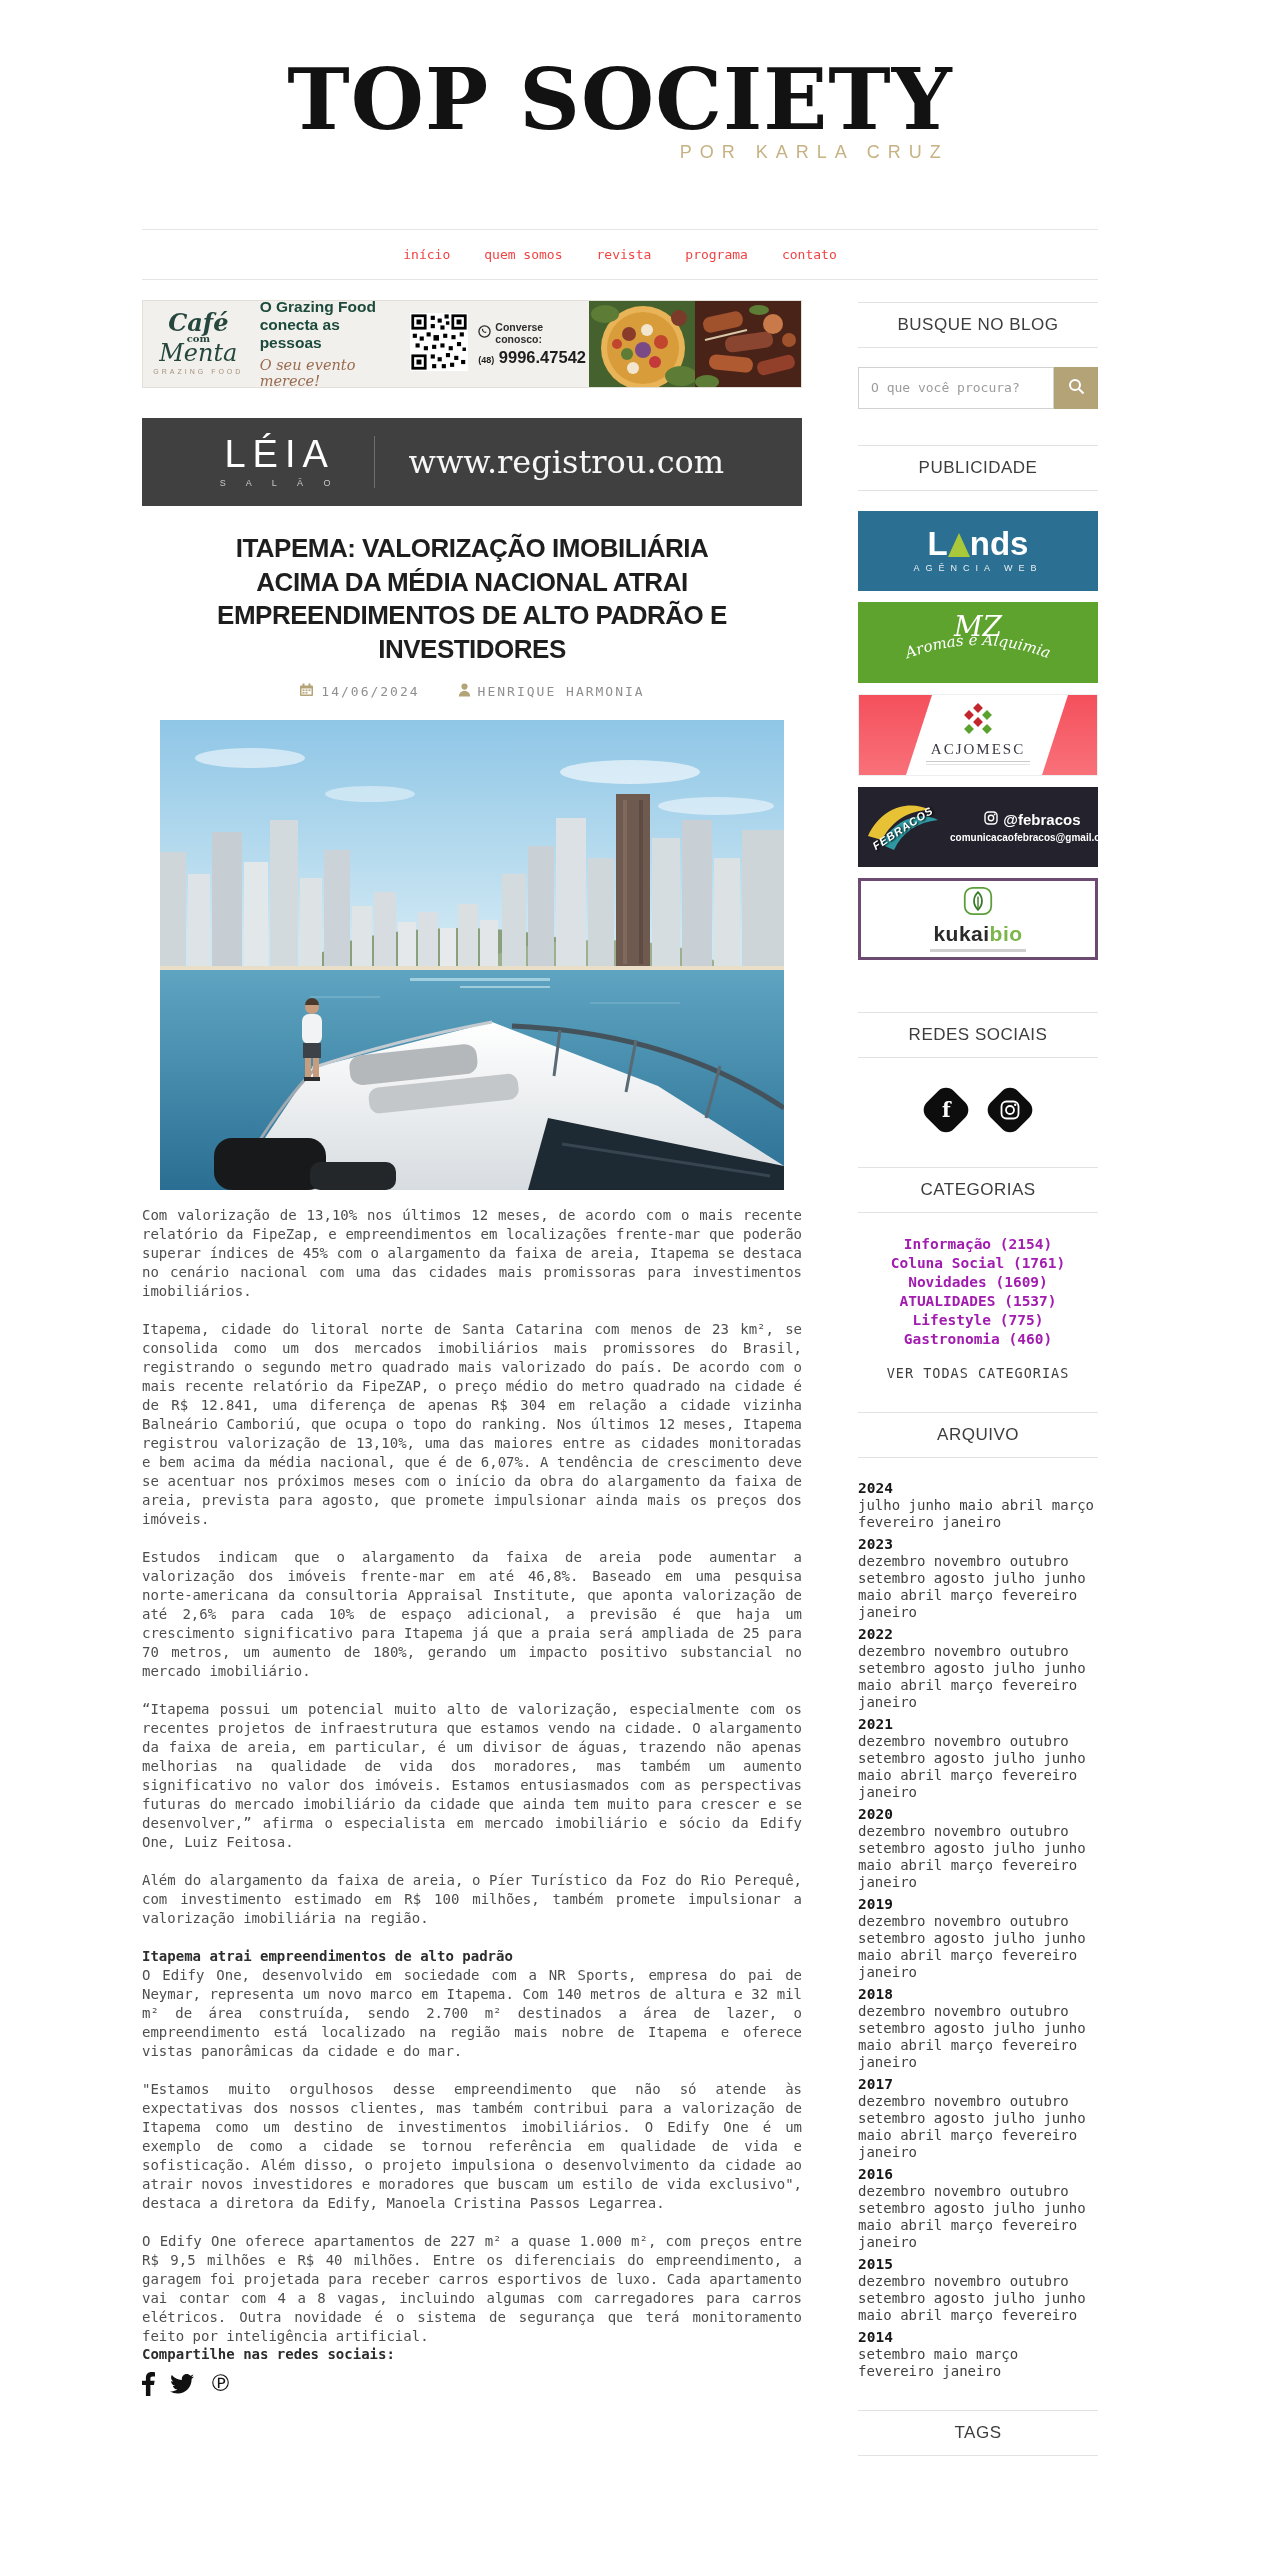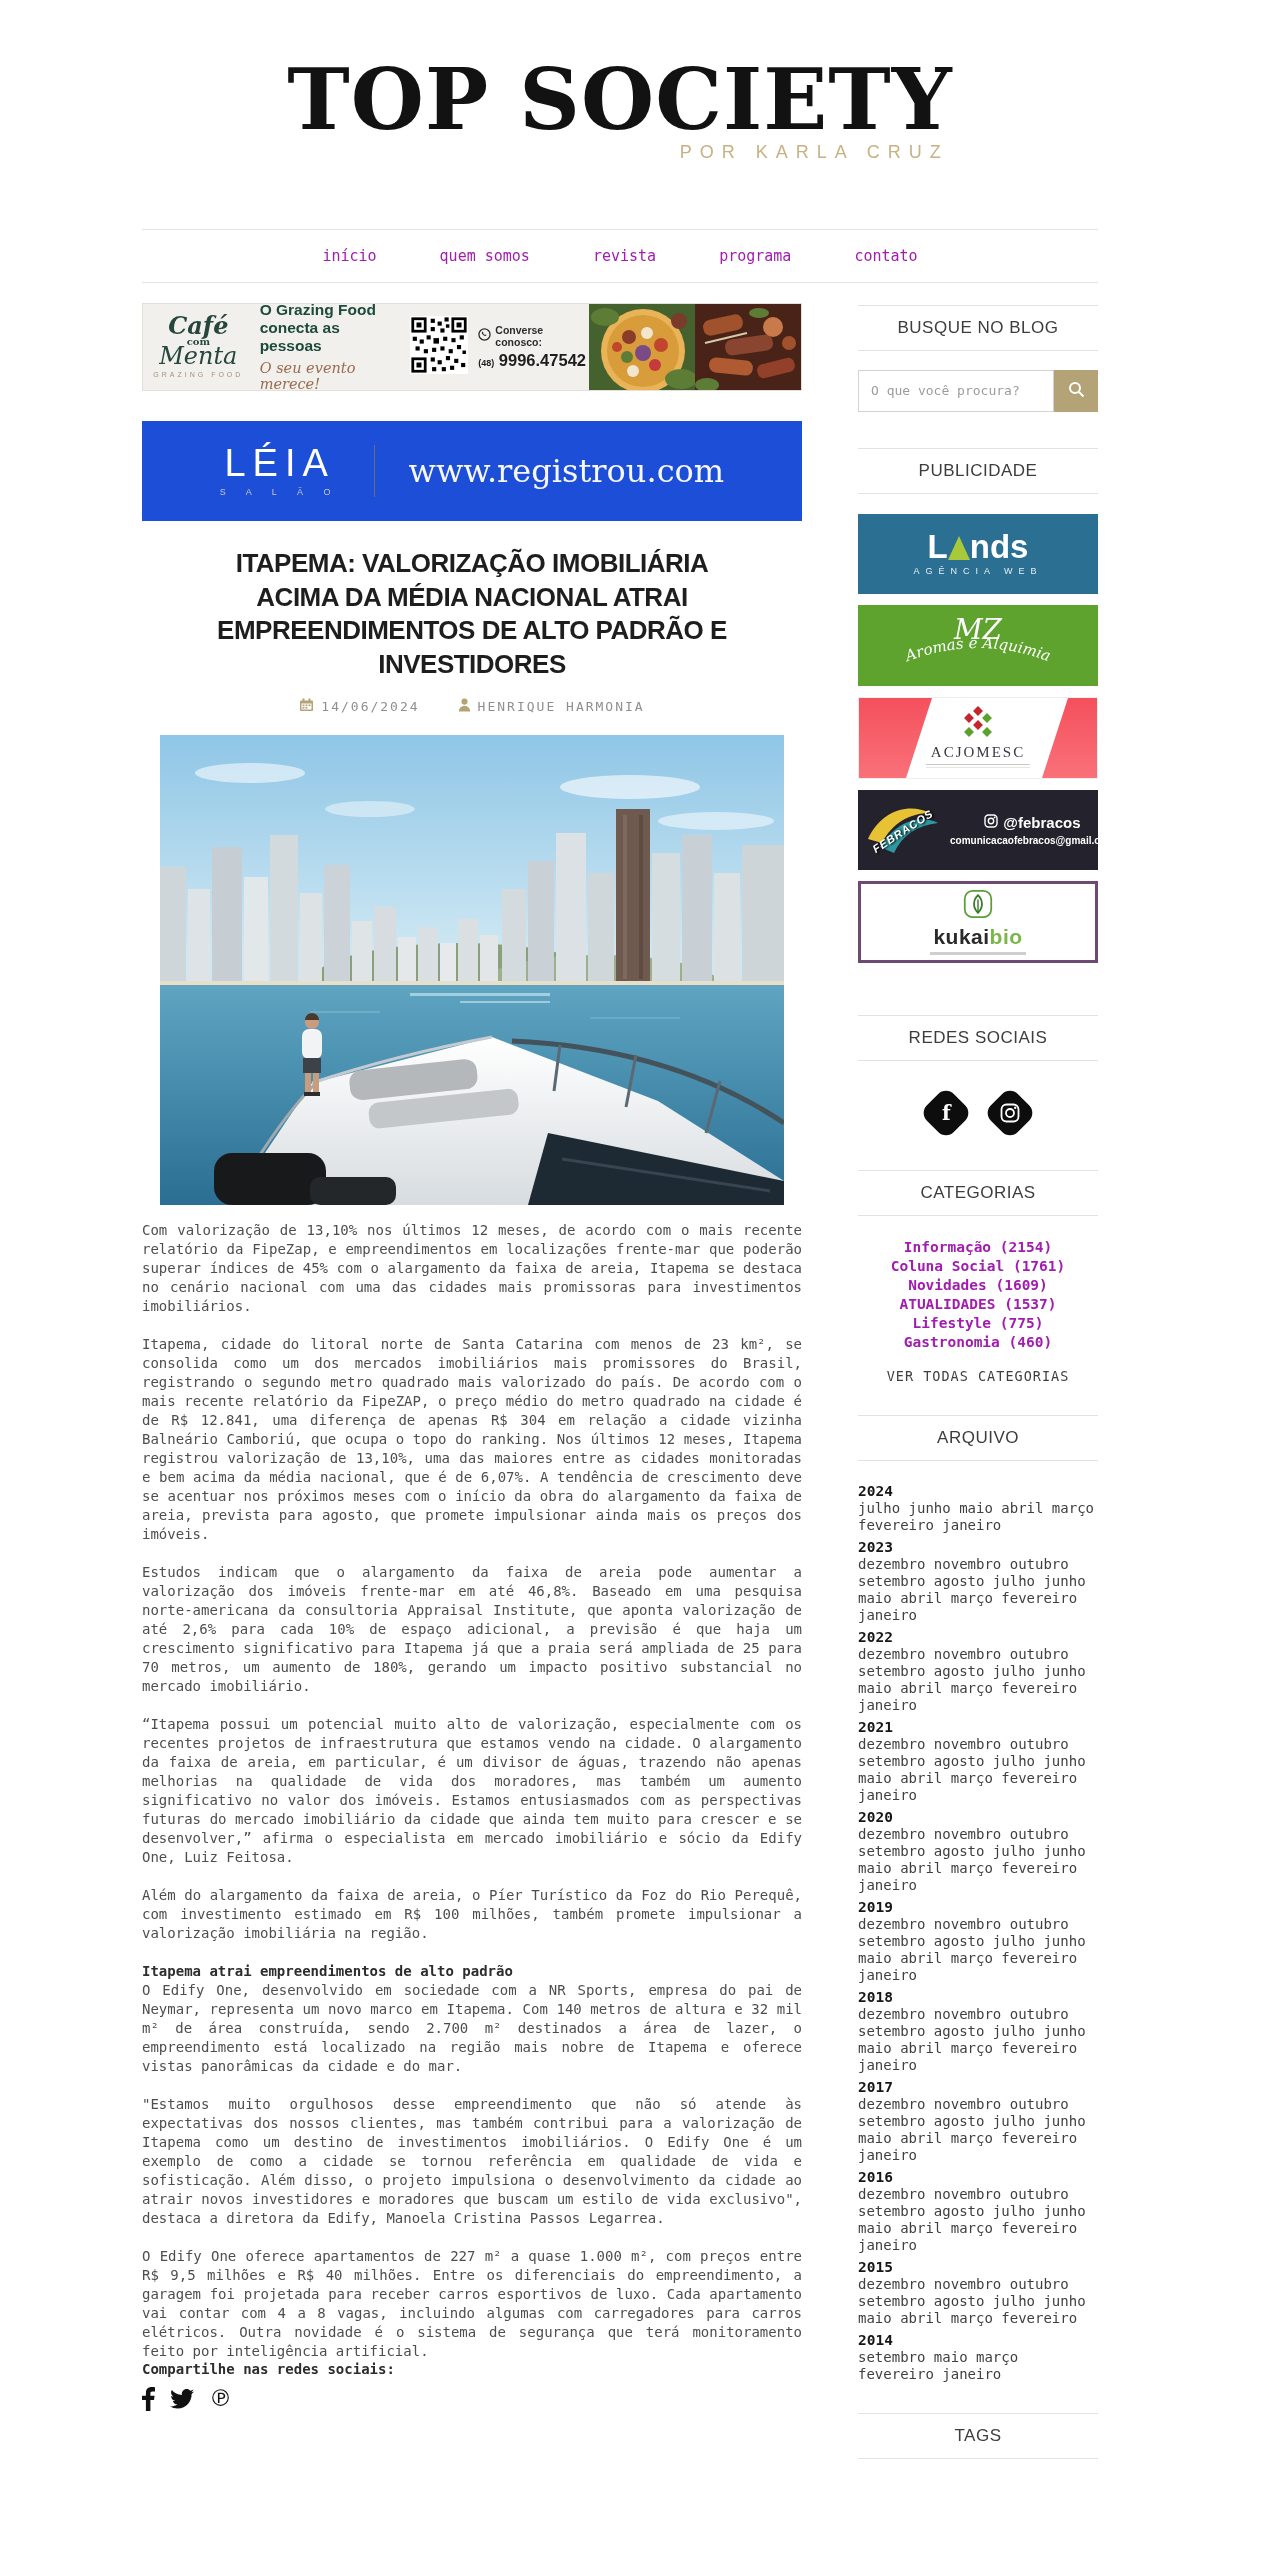--- a/index.html
+++ b/index.html
@@ -11,22 +11,22 @@
 
   
   .masthead { text-align:center; padding-top:55px; }
   .logo-wrap { display:inline-block; text-align:right; }
   .logo { font-family:"DejaVu Serif", serif; font-weight:bold; font-size:84px; line-height:1.08;
           letter-spacing:1px; color:#121212; white-space:nowrap; }
   .logo-tagline { font-size:18px; letter-spacing:8px; color:#c6b283; margin-top:-4px; padding-right:4px; }
 
   
   .topnav { margin-top:66px; border-top:1px solid #e4e4e4; border-bottom:1px solid #e4e4e4; }
-  .nav-list { list-style:none; display:flex; justify-content:center; gap:63px; padding:17px 0;
-              font-family:"DejaVu Sans Mono", monospace; font-size:15px; color:#a21caf; }
+  .nav-list { list-style:none; display:flex; justify-content:center; gap:34px; padding:17px 0;
+              font-family:"DejaVu Sans Mono", monospace; font-size:13px; color:#ef4444; }
   .nav-list li { cursor:pointer; }
 
   
   .content { display:flex; gap:56px; margin-top:20px; align-items:flex-start; }
   main.colmain { width:660px; }
   aside.colside { width:240px; }
 
   
   .banner-cafe { width:660px; height:88px; background:#f2f0ec; border:1px solid #e3dfd9;
                  display:flex; align-items:center; overflow:hidden; cursor:pointer; }
@@ -40,21 +40,21 @@
   .cafe-head .script { font-family:"DejaVu Serif", serif; font-style:italic; font-size:14.5px; color:#9a6b4f; margin-top:6px; }
   .cafe-qr { width:62px; margin-left:8px; }
   .cafe-contact { width:128px; padding-left:10px; }
   .cafe-contact .row1 { display:flex; align-items:center; gap:4px; font-size:10.5px; font-weight:bold; color:#2c2c2c; }
   .cafe-contact .row2 { margin-top:3px; color:#1d1d1d; }
   .cafe-contact .area { font-size:9px; font-weight:bold; }
   .cafe-contact .num { font-size:16.5px; font-weight:bold; }
   .cafe-foods { display:flex; margin-left:auto; height:88px; }
 
   
-  .banner-leia { width:660px; height:100px; background:#1d4ed8; margin-top:30px; display:flex;
+  .banner-leia { width:660px; height:88px; background:#404040; margin-top:30px; display:flex;
                  align-items:center; justify-content:center; gap:34px; cursor:pointer; }
   .leia-logo { text-align:center; }
   .leia-brand { color:#fff; font-size:38px; letter-spacing:7px; font-weight:400; line-height:1; }
   .leia-sub { color:#c9c9c9; font-size:9px; letter-spacing:9px; margin-top:5px; }
   .leia-divider { width:1px; height:52px; background:#6f6f6f; }
   .leia-url { font-family:"DejaVu Serif", serif; font-size:32px; color:#f7f7f7; }
 
   
   .badge-row { position:relative; margin-top:54px; text-align:center; }
   .badge-row::before { content:""; position:absolute; left:0; right:0; top:50%; height:1px; background:#dedacf; }

